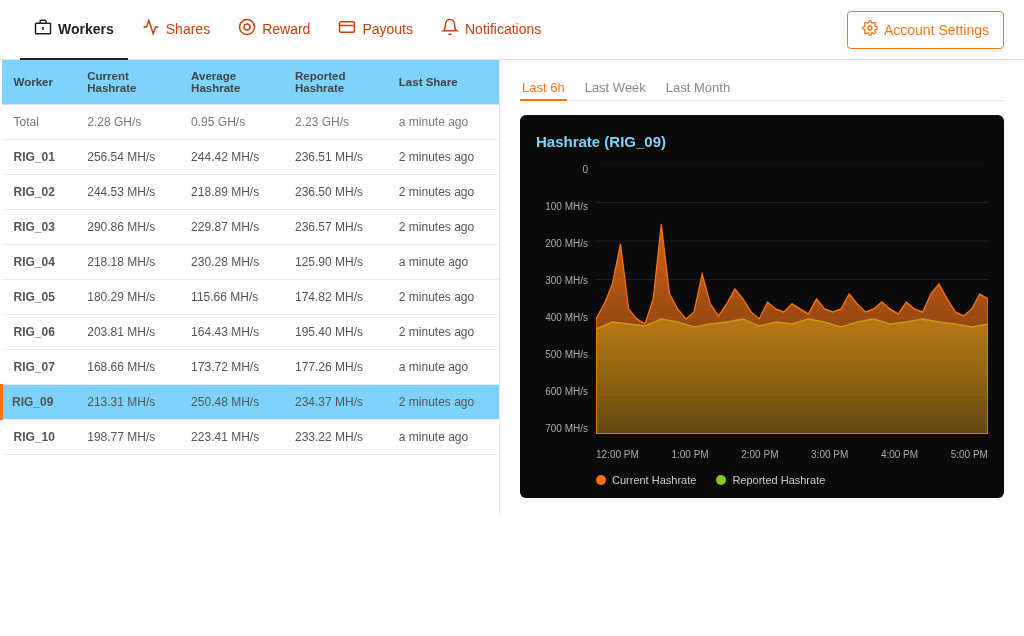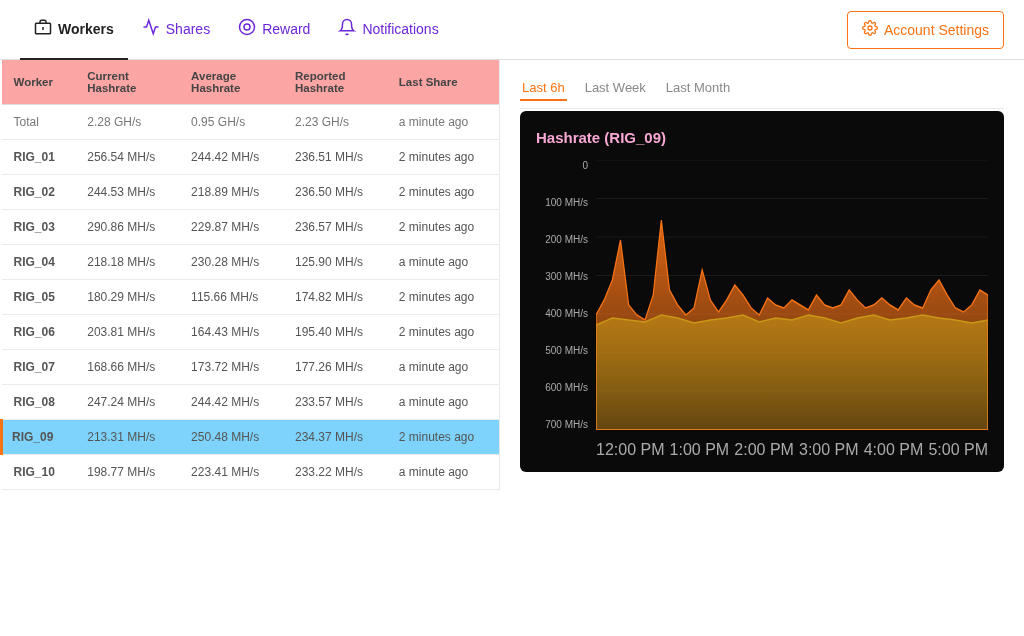--- a/index.html
+++ b/index.html
@@ -6,21 +6,21 @@
     body { font-family: 'Segoe UI', Arial, sans-serif; background: #fff; color: #333; font-size: 13px; }
 
     
     .navbar {
       display: flex; align-items: center;
       padding: 0 20px; height: 60px;
       border-bottom: 1px solid #e0e0e0;
     }
     .nav-item {
       display: flex; align-items: center; gap: 6px;
-      padding: 8px 14px; cursor: pointer; color: #6d28d9;
+      padding: 8px 14px; cursor: pointer; color: #c2410c;
       border-bottom: 2px solid transparent; height: 60px;
       text-decoration: none; font-size: 14px;
     }
     .nav-item.active { color: #222; border-bottom: 2px solid #222; font-weight: 600; }
     .nav-item-account-settings {
       margin-left: auto;
       border: 1.5px solid #f97316;
       border-radius: 4px;
       color: #f97316;
       height: 38px;
@@ -35,21 +35,21 @@
 
     
     .table-section {
       width: 500px; flex-shrink: 0;
       border-right: 1px solid #e8e8e8;
     }
     .worker-table {
       width: 100%; border-collapse: collapse;
     }
     .worker-table thead tr {
-      background: #fca5a5;
+      background: #7dd3fc;
     }
     .worker-table th {
       padding: 10px 12px; text-align: left;
       font-size: 11.5px; font-weight: 600; color: #444;
       border-bottom: 1px solid #ddd;
     }
     .worker-table td {
       padding: 10px 12px; font-size: 12px; color: #555;
       border-bottom: 1px solid #ebebeb;
     }
@@ -63,57 +63,57 @@
     .worker-name { color: #222; font-weight: 700; }
     .hashrate-val { color: #333; }
     .time-val { color: #888; font-size: 11.5px; }
     .total-row td { color: #777; }
 
     
     .chart-section {
       flex: 1; padding: 16px 20px;
     }
     .time-tabs {
-      display: flex; gap: 16px; margin-bottom: 2px;
-      border-bottom: 1px solid #e8e8e8; padding-bottom: 16px;
+      display: flex; gap: 16px; margin-bottom: 14px;
+      border-bottom: 1px solid #e8e8e8; padding-bottom: 8px;
     }
     .time-tab {
       cursor: pointer; padding: 4px 2px; font-size: 13px;
       color: #888; border-bottom: 2px solid transparent;
       margin-bottom: -9px;
     }
     .time-tab.active { color: #f97316; border-bottom: 2px solid #f97316; font-weight: 500; }
 
     .chart-container {
       background: #0a0a0a; border-radius: 6px;
       padding: 18px 16px 12px 16px;
       width: 100%;
     }
     .chart-title {
-      color: #f9a8d4; font-size: 15px; font-weight: 600; margin-bottom: 14px;
+      color: #7dd3fc; font-size: 15px; font-weight: 600; margin-bottom: 14px;
     }
     .chart-area {
       position: relative; height: 300px;
     }
     .y-axis {
       position: absolute; left: 0; top: 0; bottom: 30px;
       display: flex; flex-direction: column-reverse; justify-content: space-between;
       padding-right: 8px; width: 60px;
     }
     .y-label {
       color: #aaa; font-size: 10px; text-align: right;
     }
     .chart-inner {
       position: absolute; left: 60px; right: 0; top: 0; bottom: 30px;
     }
     .x-axis {
       position: absolute; left: 60px; right: 0; bottom: 0; height: 20px;
       display: flex; justify-content: space-between; align-items: center;
     }
-    .x-label { color: #aaa; font-size: 16px; }
+    .x-label { color: #aaa; font-size: 10px; }
 
     .chart-legend {
       display: flex; gap: 20px; margin-top: 10px; padding-left: 60px;
     }
     .legend-item { display: flex; align-items: center; gap: 6px; color: #ccc; font-size: 11px; }
     .legend-dot { width: 10px; height: 10px; border-radius: 50%; }
 
     svg.chart-svg { width: 100%; height: 100%; }
   </style>
 </head>
@@ -139,20 +139,29 @@
     <span>Shares</span>
   </div>
   <div class="nav-item">
     <span class="nav-icon">
       <svg width="18" height="18" viewBox="0 0 24 24" fill="none" stroke="currentColor" stroke-width="2">
           <circle cx="12" cy="12" r="10"></circle>
           <circle cx="12" cy="12" r="4"></circle>
         </svg>
     </span>
     <span>Reward</span>
+  </div>
+  <div class="nav-item">
+    <span class="nav-icon">
+      <svg width="18" height="18" viewBox="0 0 24 24" fill="none" stroke="currentColor" stroke-width="2">
+          <rect x="2" y="5" width="20" height="14" rx="2"></rect>
+          <line x1="2" y1="10" x2="22" y2="10"></line>
+        </svg>
+    </span>
+    <span>Payouts</span>
   </div>
   <div class="nav-item">
     <span class="nav-icon">
       <svg width="18" height="18" viewBox="0 0 24 24" fill="none" stroke="currentColor" stroke-width="2">
           <path d="M18 8A6 6 0 0 0 6 8c0 7-3 9-3 9h18s-3-2-3-9"></path>
           <path d="M13.73 21a2 2 0 0 1-3.46 0"></path>
         </svg>
     </span>
     <span>Notifications</span>
   </div>
@@ -230,27 +239,20 @@
     <td class="hashrate-val">195.40 MH/s</td>
     <td class="time-val">2 minutes ago</td>
   </tr>
           <tr>
     <td class="worker-name">RIG_07</td>
     <td class="hashrate-val">168.66 MH/s</td>
     <td class="hashrate-val">173.72 MH/s</td>
     <td class="hashrate-val">177.26 MH/s</td>
     <td class="time-val">a minute ago</td>
   </tr>
-          <tr>
-    <td class="worker-name">RIG_08</td>
-    <td class="hashrate-val">247.24 MH/s</td>
-    <td class="hashrate-val">244.42 MH/s</td>
-    <td class="hashrate-val">233.57 MH/s</td>
-    <td class="time-val">a minute ago</td>
-  </tr>
           <tr class="highlighted">
     <td class="worker-name">RIG_09</td>
     <td class="hashrate-val">213.31 MH/s</td>
     <td class="hashrate-val">250.48 MH/s</td>
     <td class="hashrate-val">234.37 MH/s</td>
     <td class="time-val">2 minutes ago</td>
   </tr>
           <tr>
     <td class="worker-name">RIG_10</td>
     <td class="hashrate-val">198.77 MH/s</td>
@@ -316,15 +318,25 @@
         <div class="x-axis">
           <span class="x-label">12:00 PM</span>
           <span class="x-label">1:00 PM</span>
           <span class="x-label">2:00 PM</span>
           <span class="x-label">3:00 PM</span>
           <span class="x-label">4:00 PM</span>
           <span class="x-label">5:00 PM</span>
         </div>
       </div>
 
+      <div class="chart-legend">
+        <div class="legend-item">
+          <div class="legend-dot" style="background:#f97316"></div>
+          <span>Current Hashrate</span>
+        </div>
+        <div class="legend-item">
+          <div class="legend-dot" style="background:#84cc16"></div>
+          <span>Reported Hashrate</span>
+        </div>
+      </div>
     </div>
   </div>
 </div>
 
 </body></html>

